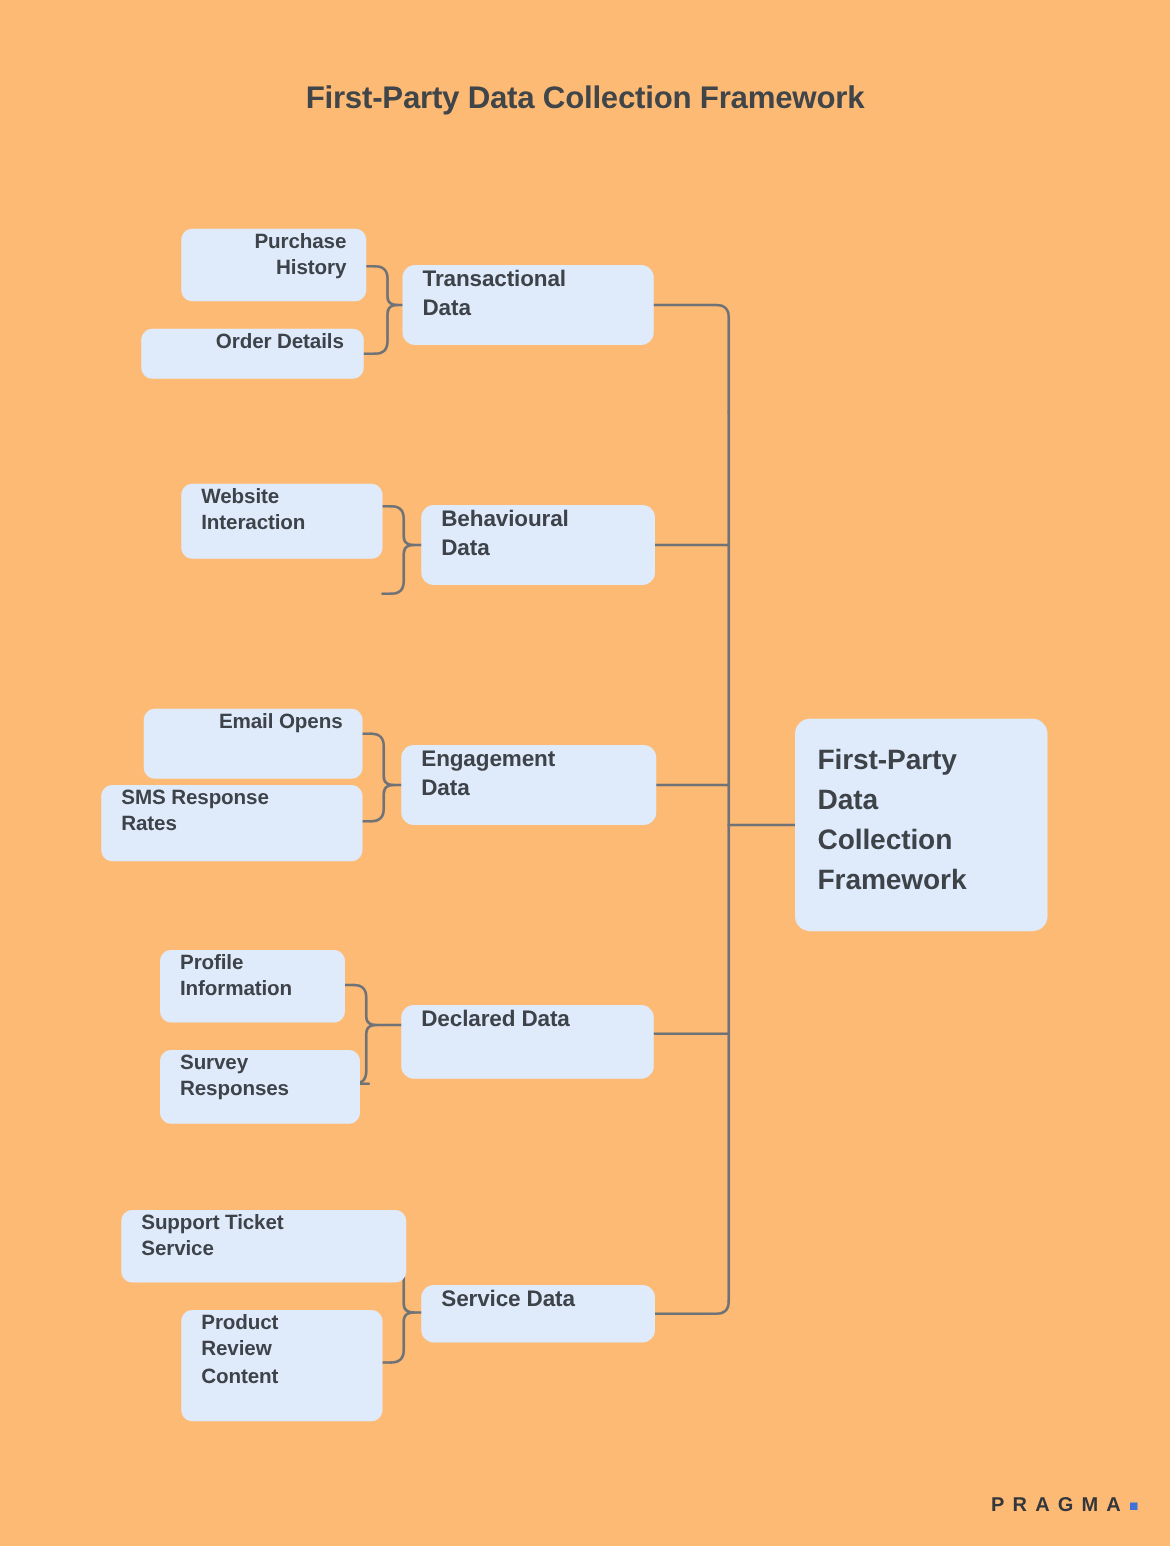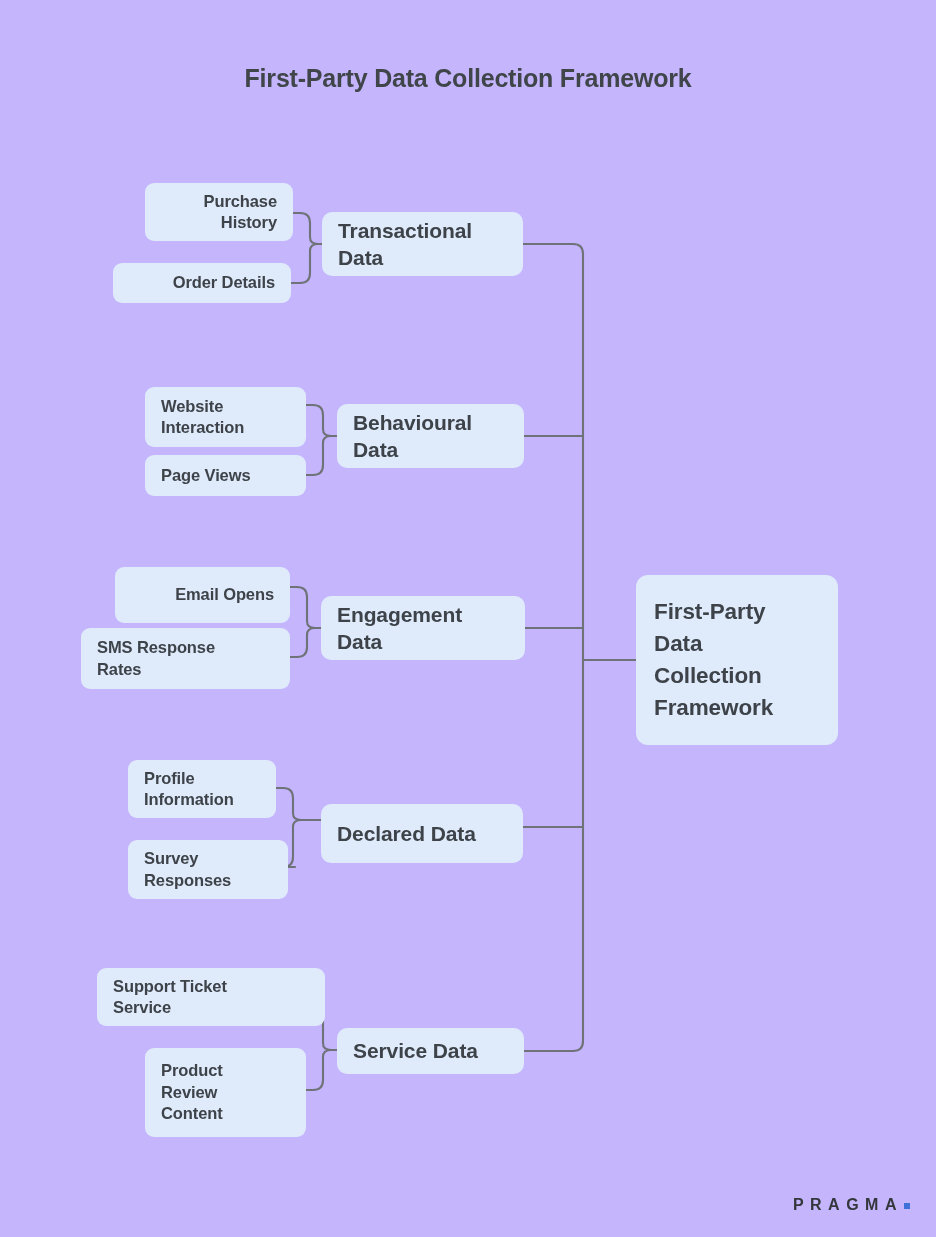--- a/index.html
+++ b/index.html
@@ -9,21 +9,21 @@
     background: #ffffff;
   }
   body {
     font-family: "Liberation Sans", sans-serif;
     -webkit-font-smoothing: antialiased;
   }
   #canvas {
     position: relative;
     width: 936px;
     height: 1237px;
-    background: #c4b5fd;
+    background: #fdba74;
     overflow: hidden;
   }
   #wires {
     position: absolute;
     left: 0;
     top: 0;
     width: 936px;
     height: 1237px;
     pointer-events: none;
   }
@@ -37,40 +37,39 @@
     font-weight: bold;
     color: #3f4549;
     letter-spacing: -0.2px;
   }
   .node {
     position: absolute;
     box-sizing: border-box;
     background: #dfeafb;
     border-radius: 9px;
     display: flex;
-    align-items: center;
     color: #3d4349;
     font-weight: bold;
     line-height: 1.30;
     letter-spacing: -0.1px;
     padding: 0 16px;
   }
   .leaf {
     font-size: 16.5px;
   }
   .leaf.align-right {
     justify-content: flex-end;
     text-align: right;
   }
   .leaf.align-left {
     justify-content: flex-start;
     text-align: left;
   }
   .branch {
-    font-size: 21px;
+    font-size: 18px;
     justify-content: flex-start;
     text-align: left;
     border-radius: 10px;
   }
   .root {
     font-size: 22.5px;
     line-height: 1.42;
     justify-content: flex-start;
     text-align: left;
     border-radius: 12px;
@@ -174,25 +173,20 @@
     </div>
   </div>
 
   <div class="node leaf align-left" style="left:145px; top:387px; width:161px; height:60px;">
     <div>
       <div>Website</div>
       <div>Interaction</div>
     </div>
   </div>
 
-  <div class="node leaf align-left" style="left:145px; top:455px; width:161px; height:41px;">
-    <div>
-      <div>Page Views</div>
-    </div>
-  </div>
 
   <div class="node branch" style="left:337px; top:404px; width:187px; height:64px;">
     <div>
       <div>Behavioural</div>
       <div>Data</div>
     </div>
   </div>
 
   <div class="node leaf align-right" style="left:115px; top:567px; width:175px; height:56px;">
     <div>

